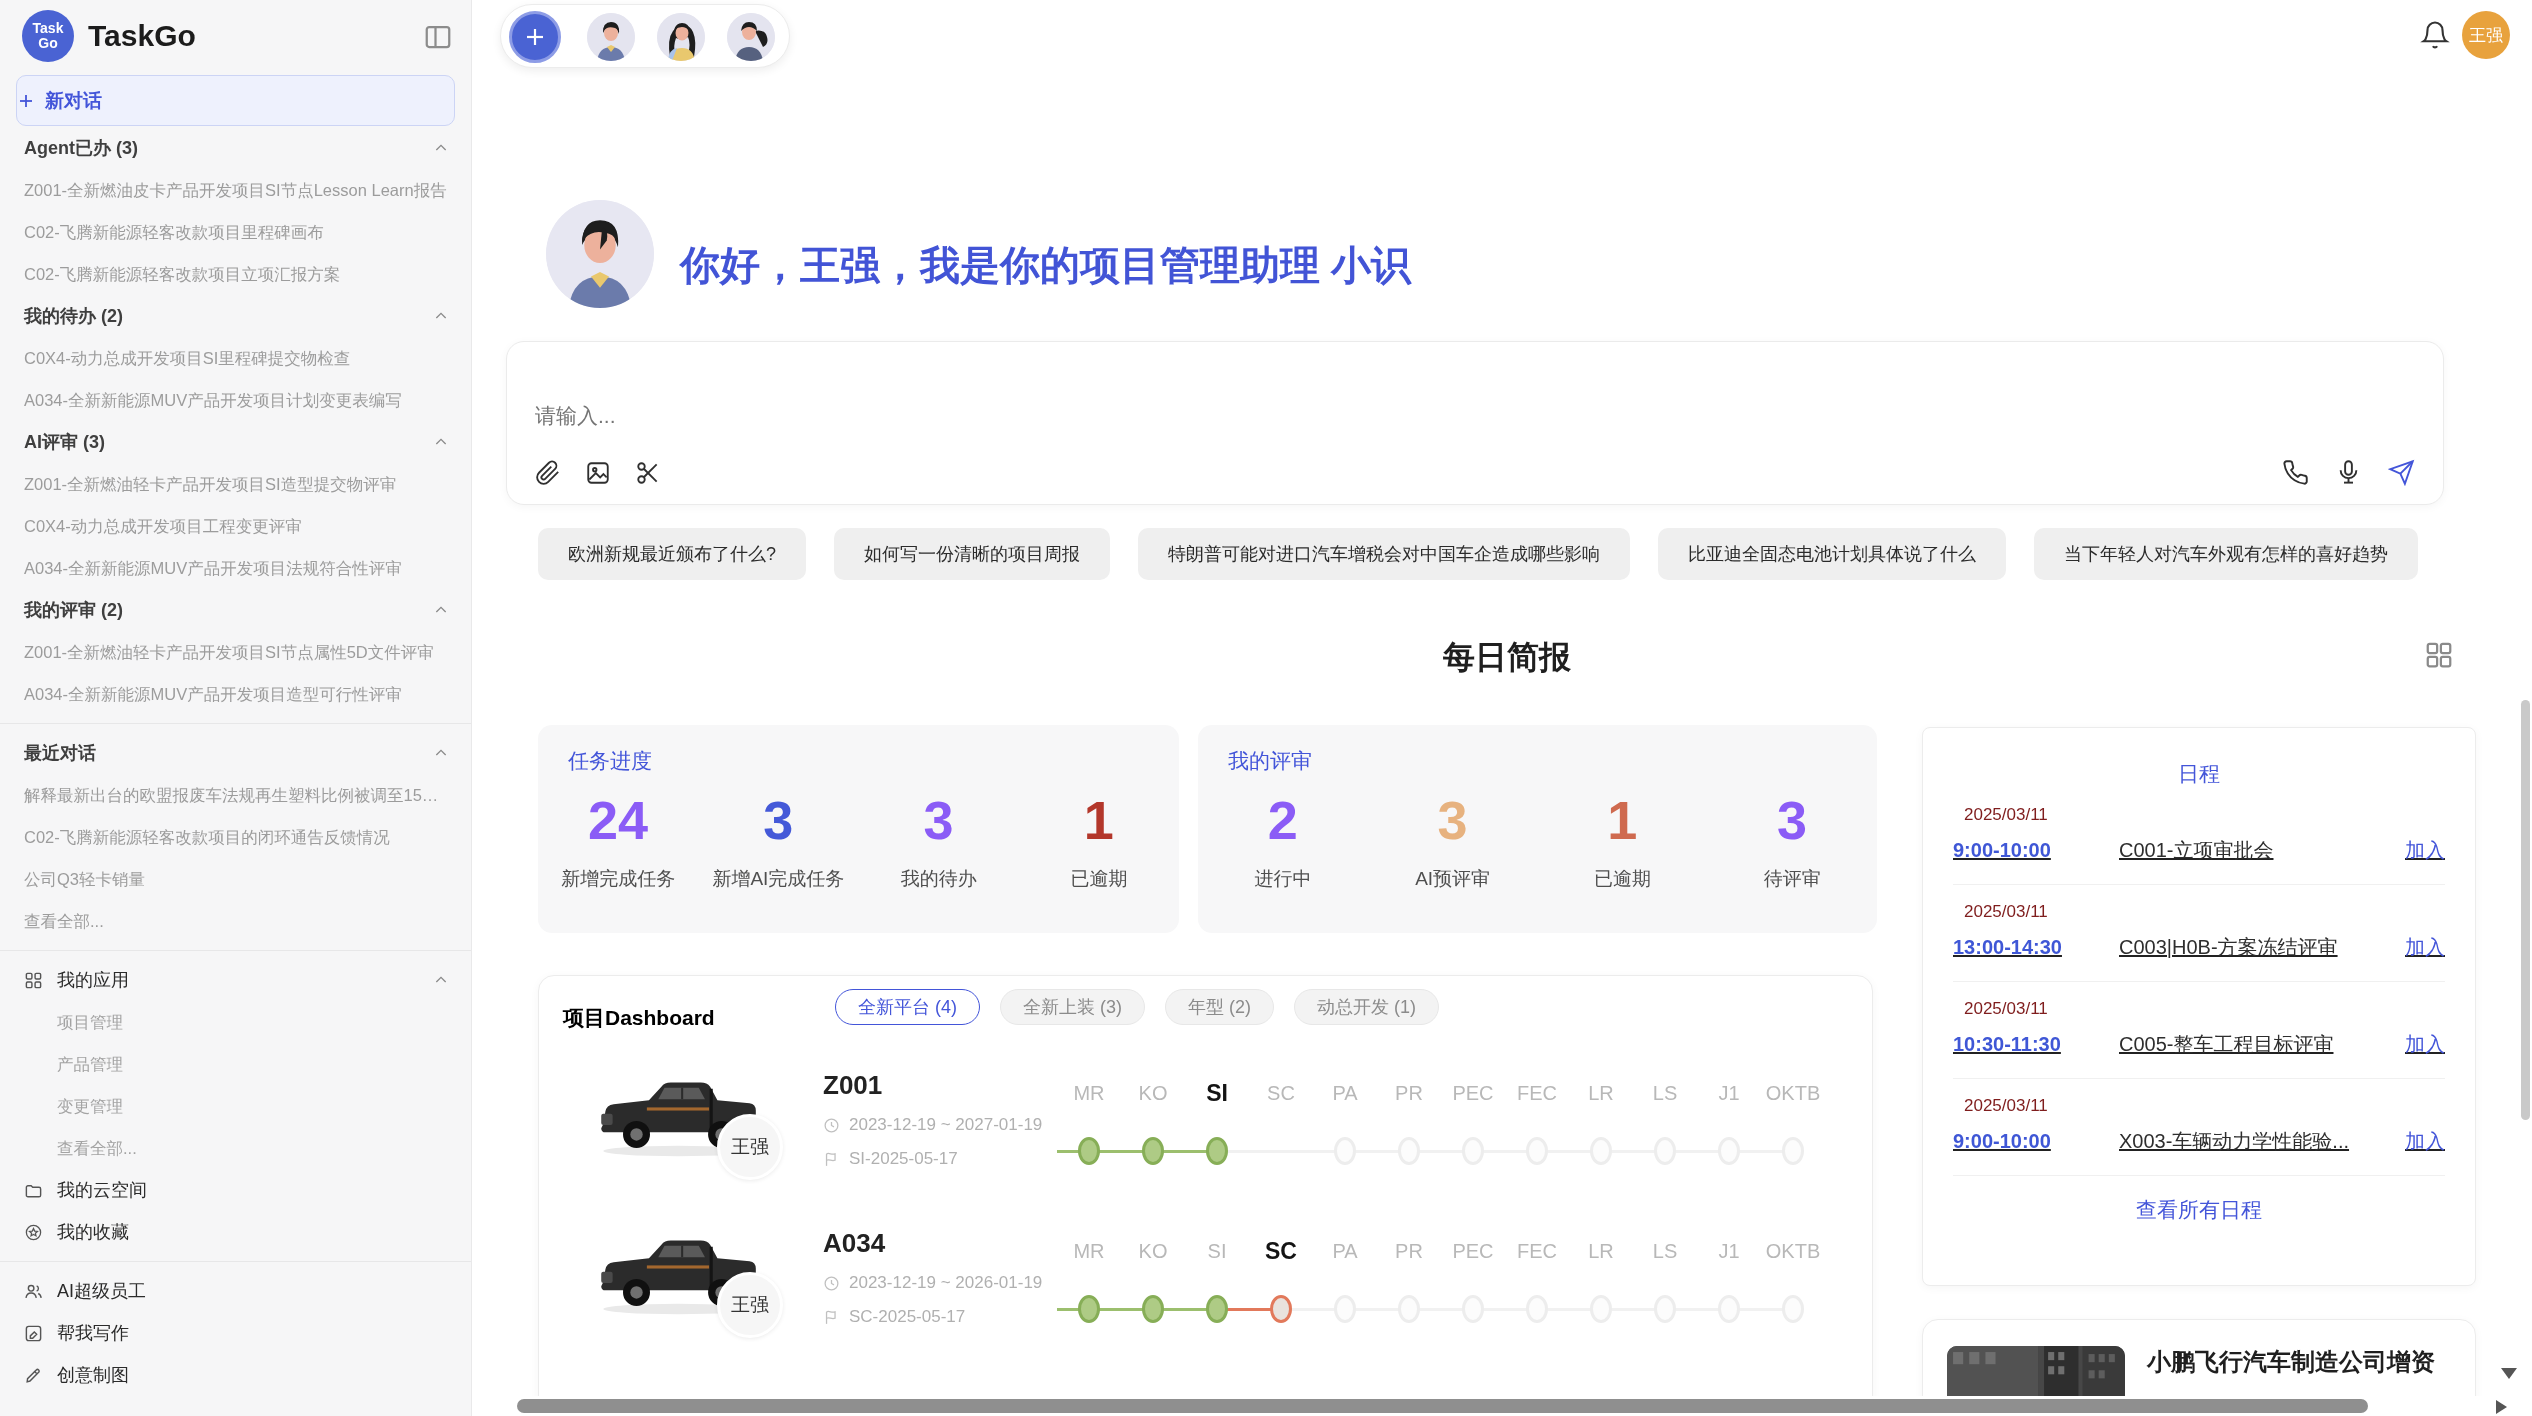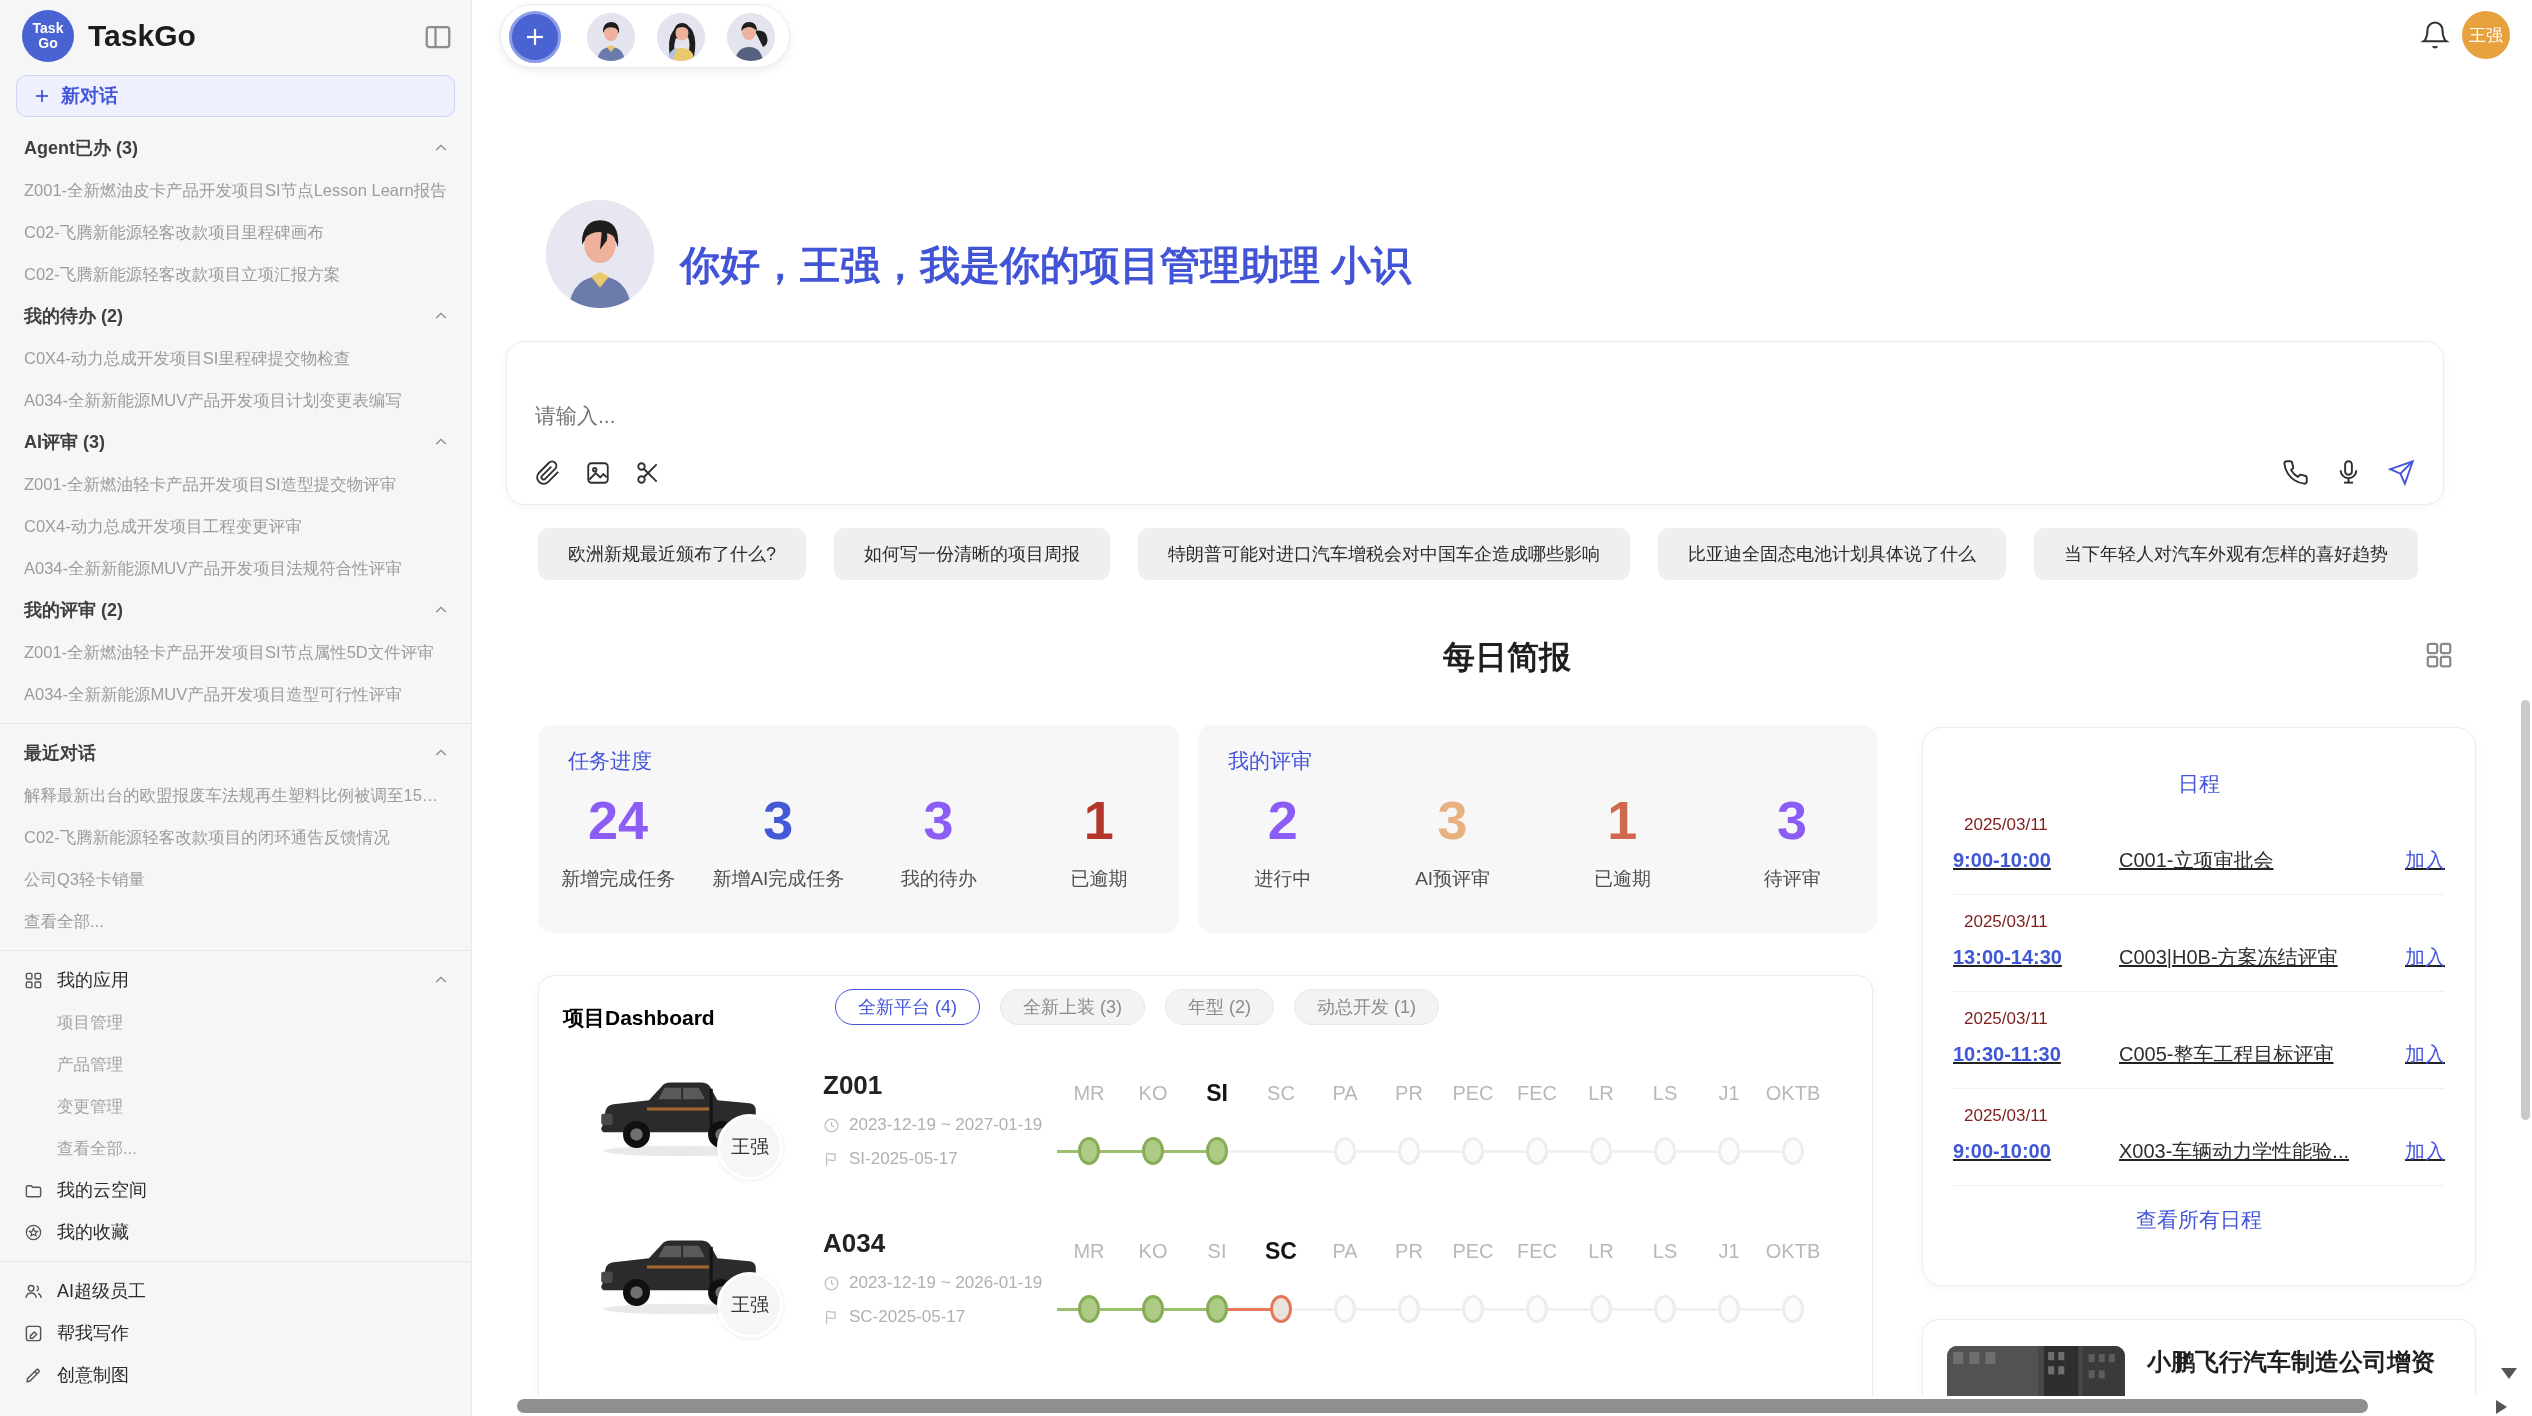--- a/index.html
+++ b/index.html
@@ -6,21 +6,21 @@
   html,body { background:#fff; }
   body { font-family:"Liberation Sans","DejaVu Sans",sans-serif; color:#222; }
   .screen { position:relative; width:2532px; height:1416px; background:#fff; overflow:hidden; }
 
   
   .sidebar { position:absolute; left:0; top:0; width:472px; height:1416px; background:#f6f6f7; border-right:1px solid #e9e9ea; overflow:hidden; }
   .logo-row { position:absolute; left:22px; top:10px; height:52px; display:flex; align-items:center; }
   .logo-circle { width:52px; height:52px; border-radius:50%; background:#4a63d3; color:#fff; display:flex; flex-direction:column; align-items:center; justify-content:center; font-size:14px; font-weight:700; line-height:15px; }
   .logo-title { margin-left:14px; font-size:30px; font-weight:700; color:#1c1c1c; }
   .panel-icon { position:absolute; right:18px; top:22px; width:30px; height:30px; color:#8c8c8c; }
-  .newchat-btn { position:absolute; left:16px; right:16px; top:75px; height:42px; background:#eef1fd; border:1px solid #ccd4f5; border-radius:10px; display:flex; align-items:center; padding-left:16px; color:#4355d9; font-size:19px; font-weight:600; cursor:pointer; }
+  .newchat-btn { position:absolute; left:16px; right:16px; top:75px; height:51px; background:#eef1fd; border:1px solid #ccd4f5; border-radius:10px; display:flex; align-items:center; padding-left:0; color:#4355d9; font-size:19px; font-weight:600; cursor:pointer; }
   .newchat-btn svg { width:18px; height:18px; margin-right:10px; }
   .side-list { position:absolute; left:0; right:0; top:127px; }
   .side-row { height:42px; line-height:42px; padding:0 24px; white-space:nowrap; overflow:hidden; text-overflow:ellipsis; }
   .side-header { position:relative; font-size:18px; font-weight:600; color:#3f3f3f; cursor:pointer; }
   .side-header .chev { position:absolute; right:22px; top:13px; width:16px; height:16px; color:#8a8a8a; }
   .side-item { font-size:16.5px; color:#9c9c9c; cursor:pointer; }
   .side-divider { height:1px; background:#e7e7e8; margin:8px 0; }
   .tool-row { height:42px; display:flex; align-items:center; padding:0 24px; font-size:18px; color:#2b2b2b; cursor:pointer; position:relative; }
   .tool-row .t-icon { width:19px; height:19px; margin-right:14px; color:#555; flex:0 0 auto; }
   .tool-row .chev { position:absolute; right:22px; width:16px; height:16px; color:#8a8a8a; }
@@ -57,21 +57,21 @@
   .stat-card { position:absolute; top:725px; height:208px; background:#f7f7f8; border-radius:14px; }
   .stat-card .sc-title { position:absolute; left:30px; top:22px; font-size:21px; color:#4355d9; }
   .stat-grid { position:absolute; left:0; right:0; top:66px; display:grid; grid-template-columns:repeat(4,1fr); }
   .stat-cell { text-align:center; }
   .stat-num { font-size:54px; font-weight:700; line-height:1.1; }
   .stat-label { margin-top:16px; font-size:19px; color:#4f4f4f; }
   .c-dark { color:#8b5cf6; } .c-blue { color:#4459d8; } .c-red { color:#b3372b; }
   .c-peach { color:#e7b27f; } .c-salmon { color:#cf6a4f; }
 
   
-  .sched-card { position:absolute; left:1922px; top:727px; width:554px; height:559px; background:#fff; border:1px solid #ececec; border-radius:20px; box-shadow:0 2px 10px rgba(0,0,0,.04); padding:18px 30px; }
+  .sched-card { position:absolute; left:1922px; top:727px; width:554px; height:559px; background:#fff; border:1px solid #ececec; border-radius:8px; box-shadow:0 2px 10px rgba(0,0,0,.04); padding:8px 30px; }
   .sched-title { text-align:center; margin-top:24px; font-size:21px; color:#4355d9; }
   .sched-row { padding:17px 0 20px; border-bottom:1px solid #f0f0f0; }
   .sched-date { font-size:17px; color:#7f1d1d; margin-bottom:12px;margin-left:11px; }
   .sched-line { display:flex; align-items:center;text-decoration:underline; }
   .sched-time { width:166px; font-size:20px; font-weight:600; color:#3f57d6; flex:0 0 auto; }
   .sched-name { flex:1; font-size:20px; color:#2e2e2e; white-space:nowrap; overflow:hidden; text-overflow:ellipsis; }
   .sched-join { font-size:20px; color:#4355d9; cursor:pointer; margin-left:14px; }
   .sched-viewall { text-align:center; padding-top:20px; font-size:21px; color:#4355d9; cursor:pointer; }
 
   

